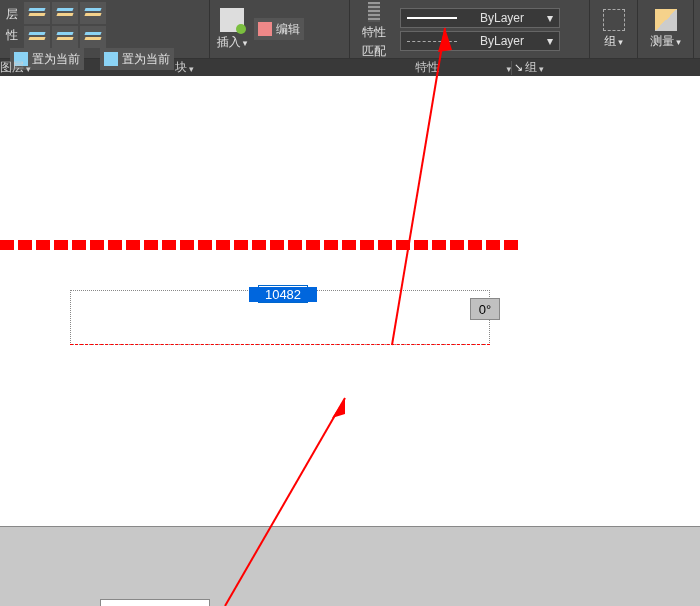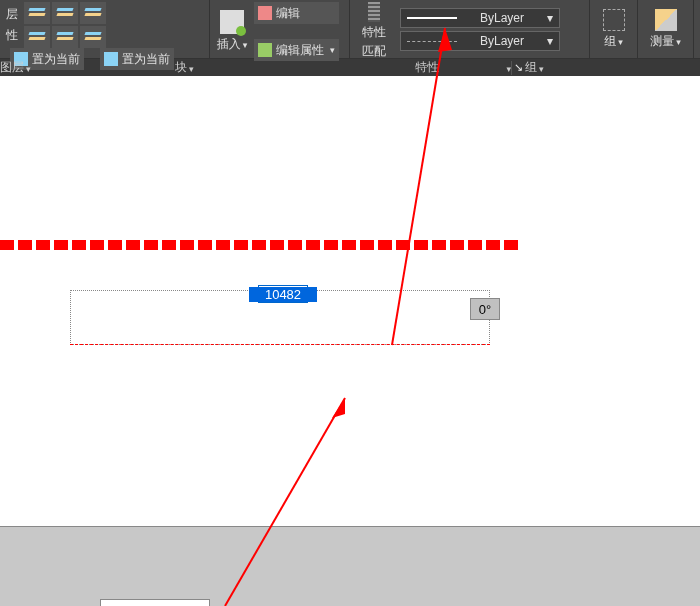--- a/index.html
+++ b/index.html
@@ -321,24 +321,20 @@
   <div class="panel" style="width:140px">
     <div class="panel-top" style="gap:4px;">
       <div class="insert-btn">
         <span class="insert-ico"></span>
         <span class="dropdown-arrow">插入</span>
       </div>
       <div style="display:flex;flex-direction:column;gap:15px;">
         <div class="big-btn">
           <span class="mini-ico" style="background:#e88"></span>
           <span>编辑</span>
-        </div>
-        <div class="big-btn dropdown-arrow">
-          <span class="mini-ico" style="background:#9c6"></span>
-          <span>编辑属性</span>
         </div>
       </div>
     </div>
   </div>
 
   <div class="panel" style="width:240px">
     <div class="panel-top" style="gap:6px;">
       <div class="insert-btn" style="width:40px">
         <span style="display:flex;align-items:center;gap:1px">
           <span style="width:12px;height:20px;background:repeating-linear-gradient(#999 0 2px,#555 2px 4px)"></span>

